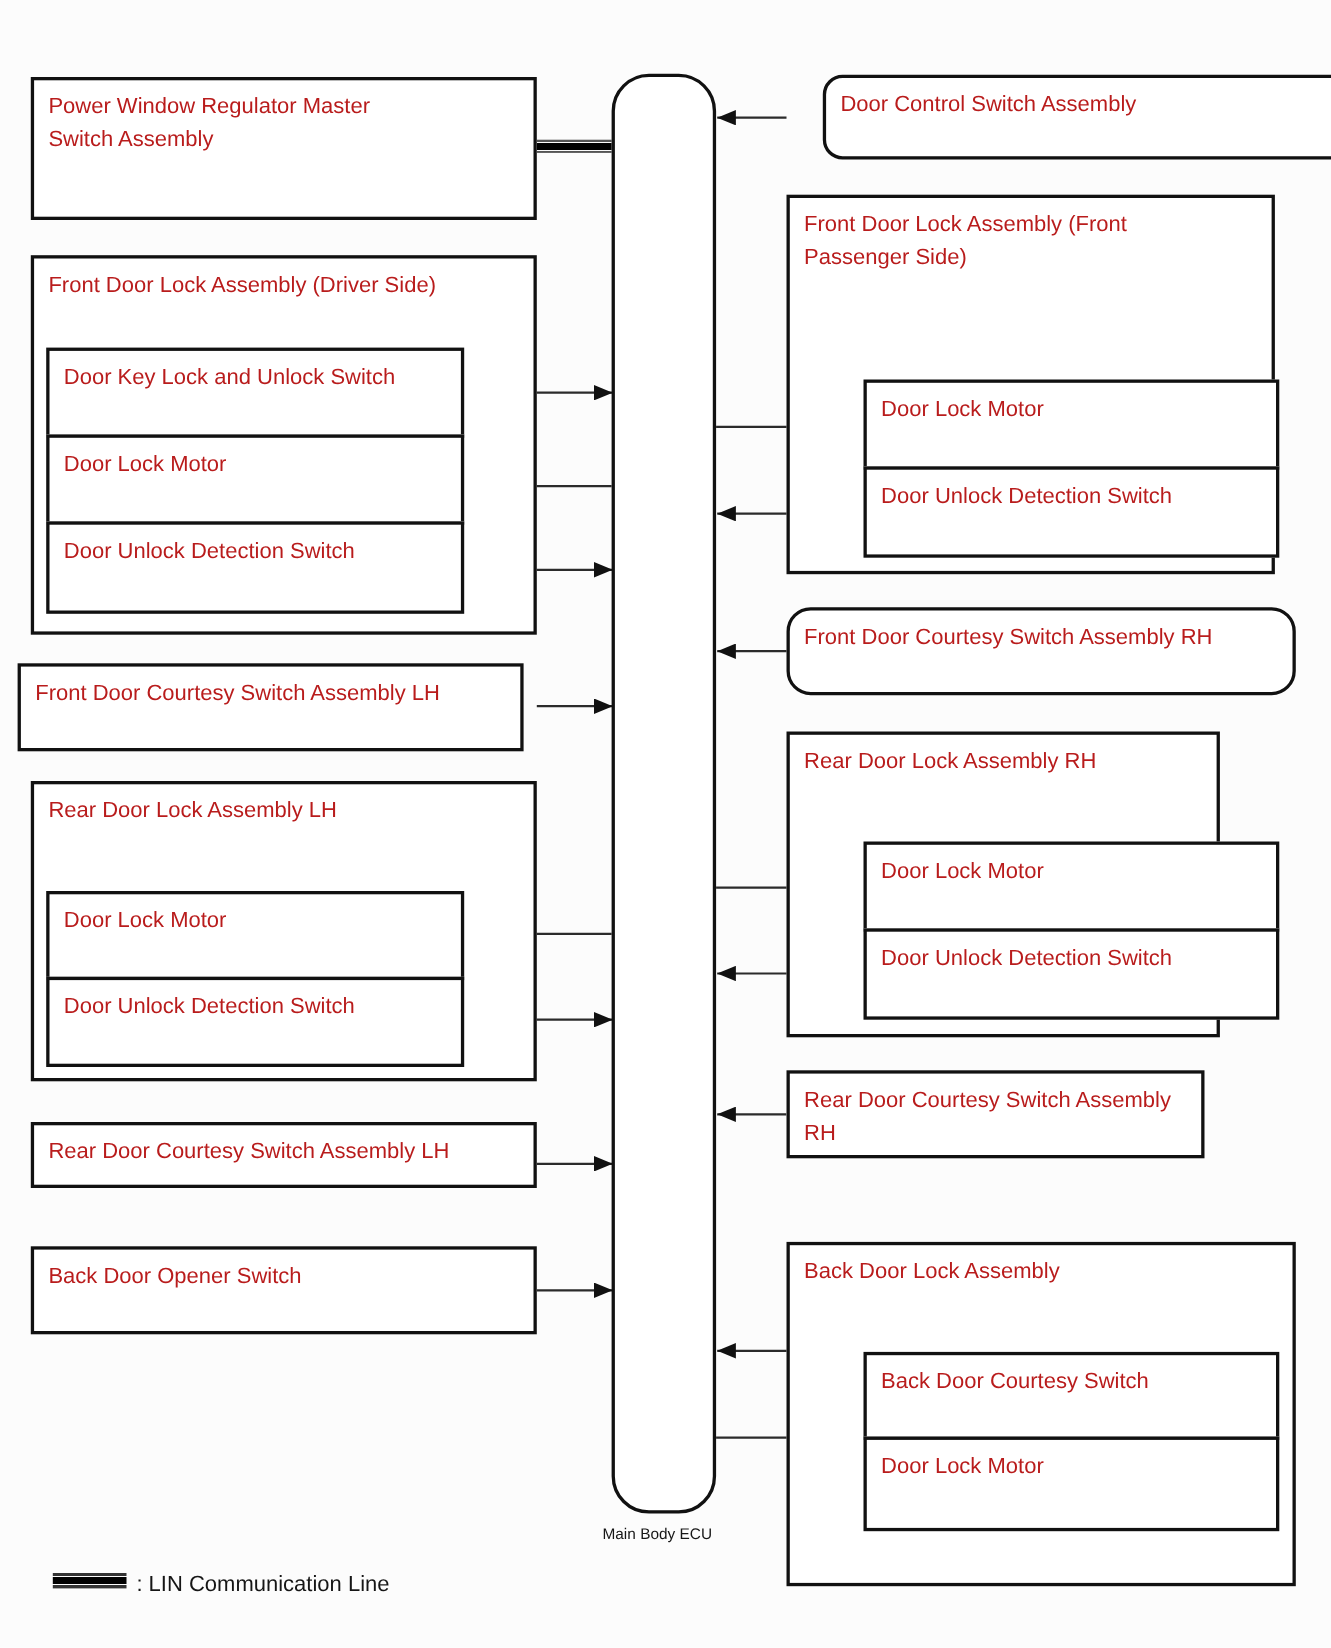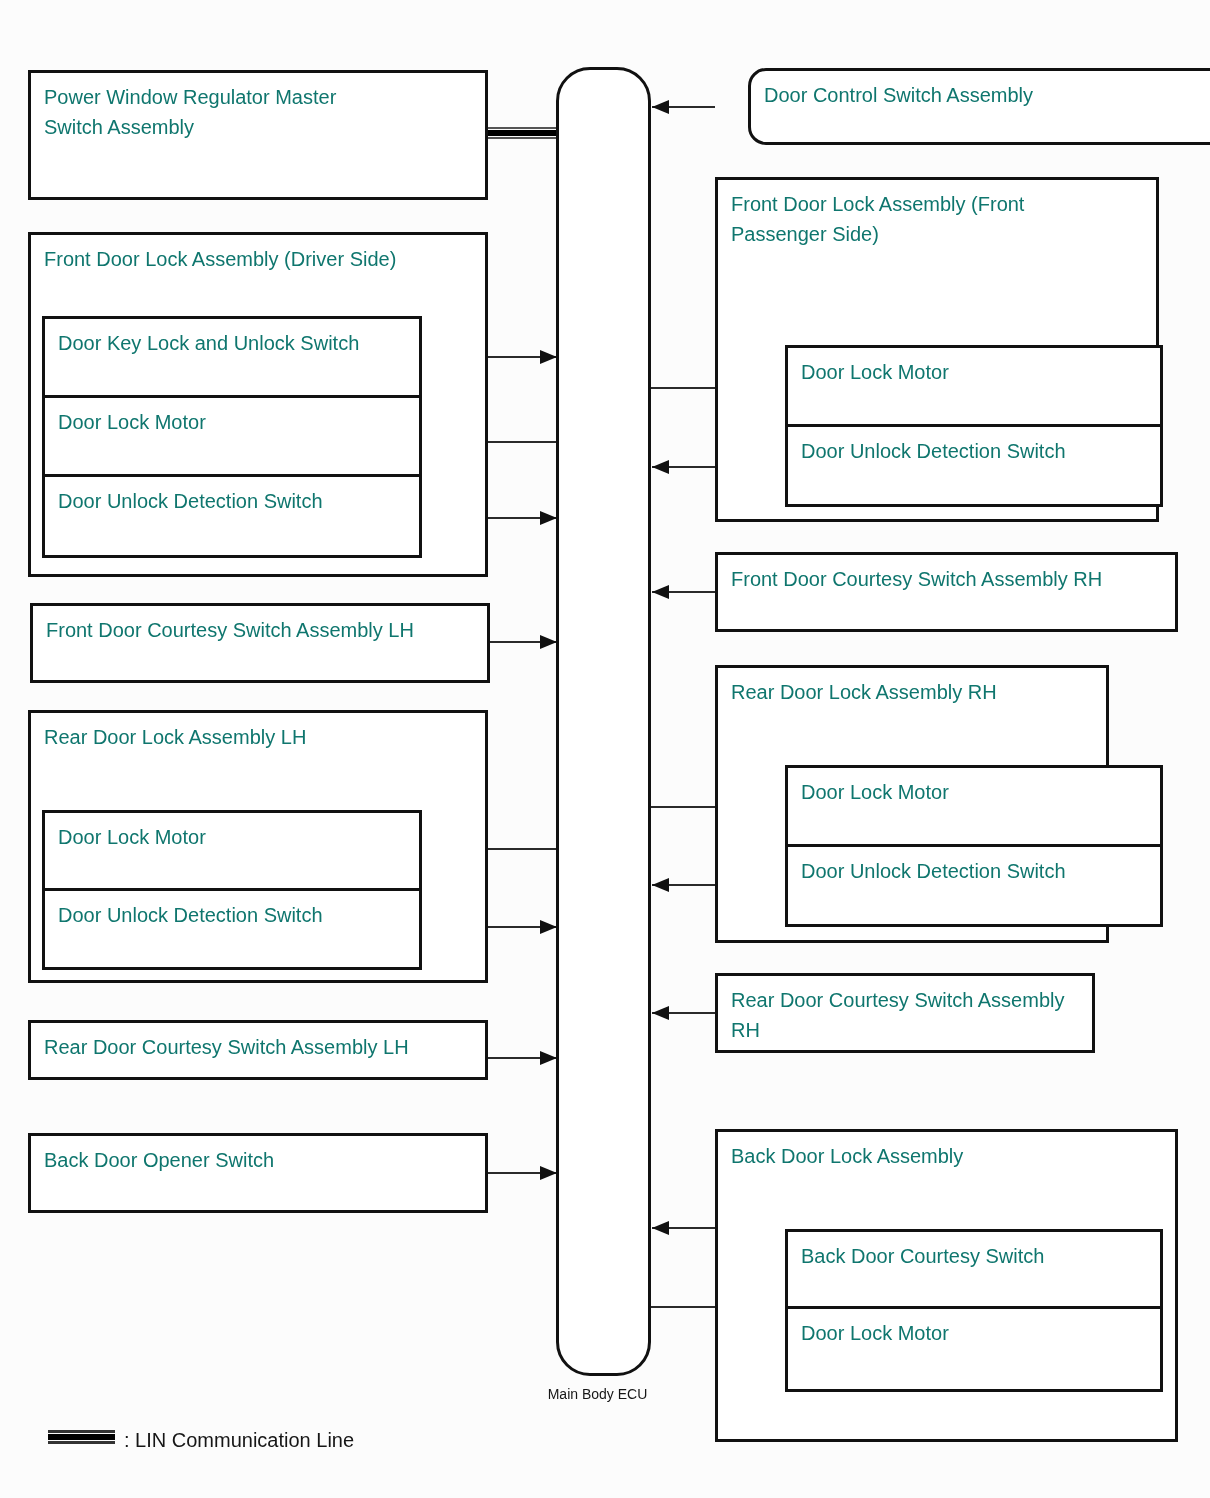--- a/index.html
+++ b/index.html
@@ -10,21 +10,21 @@
     background:#fcfcfc; overflow:hidden;
   }
   .box{
     position:absolute; border:3px solid #111; background:#fff;
   }
   .subbox{
     position:absolute; border:3px solid #111; background:#fff;
   }
   .title{
     position:absolute; left:13px; top:9px;
-    font-size:20px; line-height:1.5; color:#0f766e;
+    font-size:20px; line-height:1.5; color:#b91c1c;
     white-space:normal;
   }
   .ecu{
     position:absolute; left:556px; top:67px; width:95px; height:1309px;
     border:3px solid #111; border-radius:34px; background:#fff;
   }
   .ecu-label{
     position:absolute; left:505px; top:1386px; width:185px;
     text-align:center; font-size:14px; color:#161616;
   }
@@ -97,21 +97,21 @@
       <div class="title">Door Key Lock and Unlock Switch</div>
     </div>
     <div class="subbox" style="left:11px; top:160px; width:380px; height:82px;">
       <div class="title">Door Lock Motor</div>
     </div>
     <div class="subbox" style="left:11px; top:239px; width:380px; height:84px;">
       <div class="title">Door Unlock Detection Switch</div>
     </div>
   </div>
 
-  <div class="box" style="left:30px; top:603px; width:460px; height:80px;padding-left:46px;">
+  <div class="box" style="left:16px; top:603px; width:460px; height:80px;padding-left:46px;">
     <div class="title">Front Door Courtesy Switch Assembly LH</div>
   </div>
 
   <div class="box" style="left:28px; top:710px; width:460px; height:273px;">
     <div class="title">Rear Door Lock Assembly LH</div>
     <div class="subbox" style="left:11px; top:97px; width:380px; height:81px;">
       <div class="title">Door Lock Motor</div>
     </div>
     <div class="subbox" style="left:11px; top:175px; width:380px; height:82px;">
       <div class="title">Door Unlock Detection Switch</div>
@@ -136,21 +136,21 @@
   <div class="box" style="left:715px; top:177px; width:444px; height:345px;">
     <div class="title" style="max-width:350px;">Front Door Lock Assembly (Front Passenger Side)</div>
     <div class="subbox" style="left:67px; top:165px; width:378px; height:82px;">
       <div class="title">Door Lock Motor</div>
     </div>
     <div class="subbox" style="left:67px; top:244px; width:378px; height:83px;">
       <div class="title">Door Unlock Detection Switch</div>
     </div>
   </div>
 
-  <div class="box" style="left:715px; top:552px; width:463px; height:80px;">
+  <div class="box" style="left:715px; top:552px; width:463px; height:80px;border-radius:22px;">
     <div class="title">Front Door Courtesy Switch Assembly RH</div>
   </div>
 
   <div class="box" style="left:715px; top:665px; width:394px; height:278px;">
     <div class="title">Rear Door Lock Assembly RH</div>
     <div class="subbox" style="left:67px; top:97px; width:378px; height:82px;">
       <div class="title">Door Lock Motor</div>
     </div>
     <div class="subbox" style="left:67px; top:176px; width:378px; height:83px;">
       <div class="title">Door Unlock Detection Switch</div>

